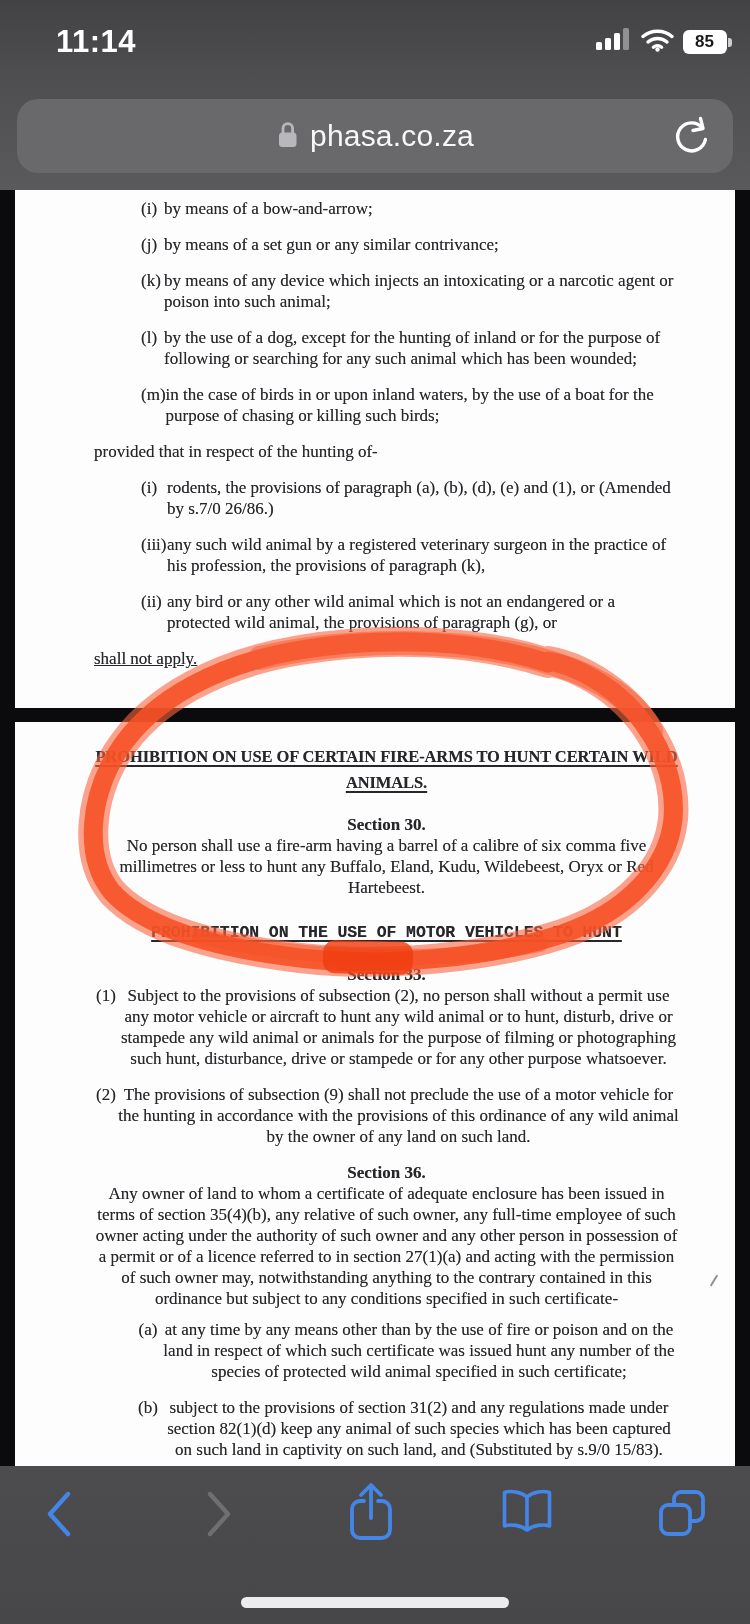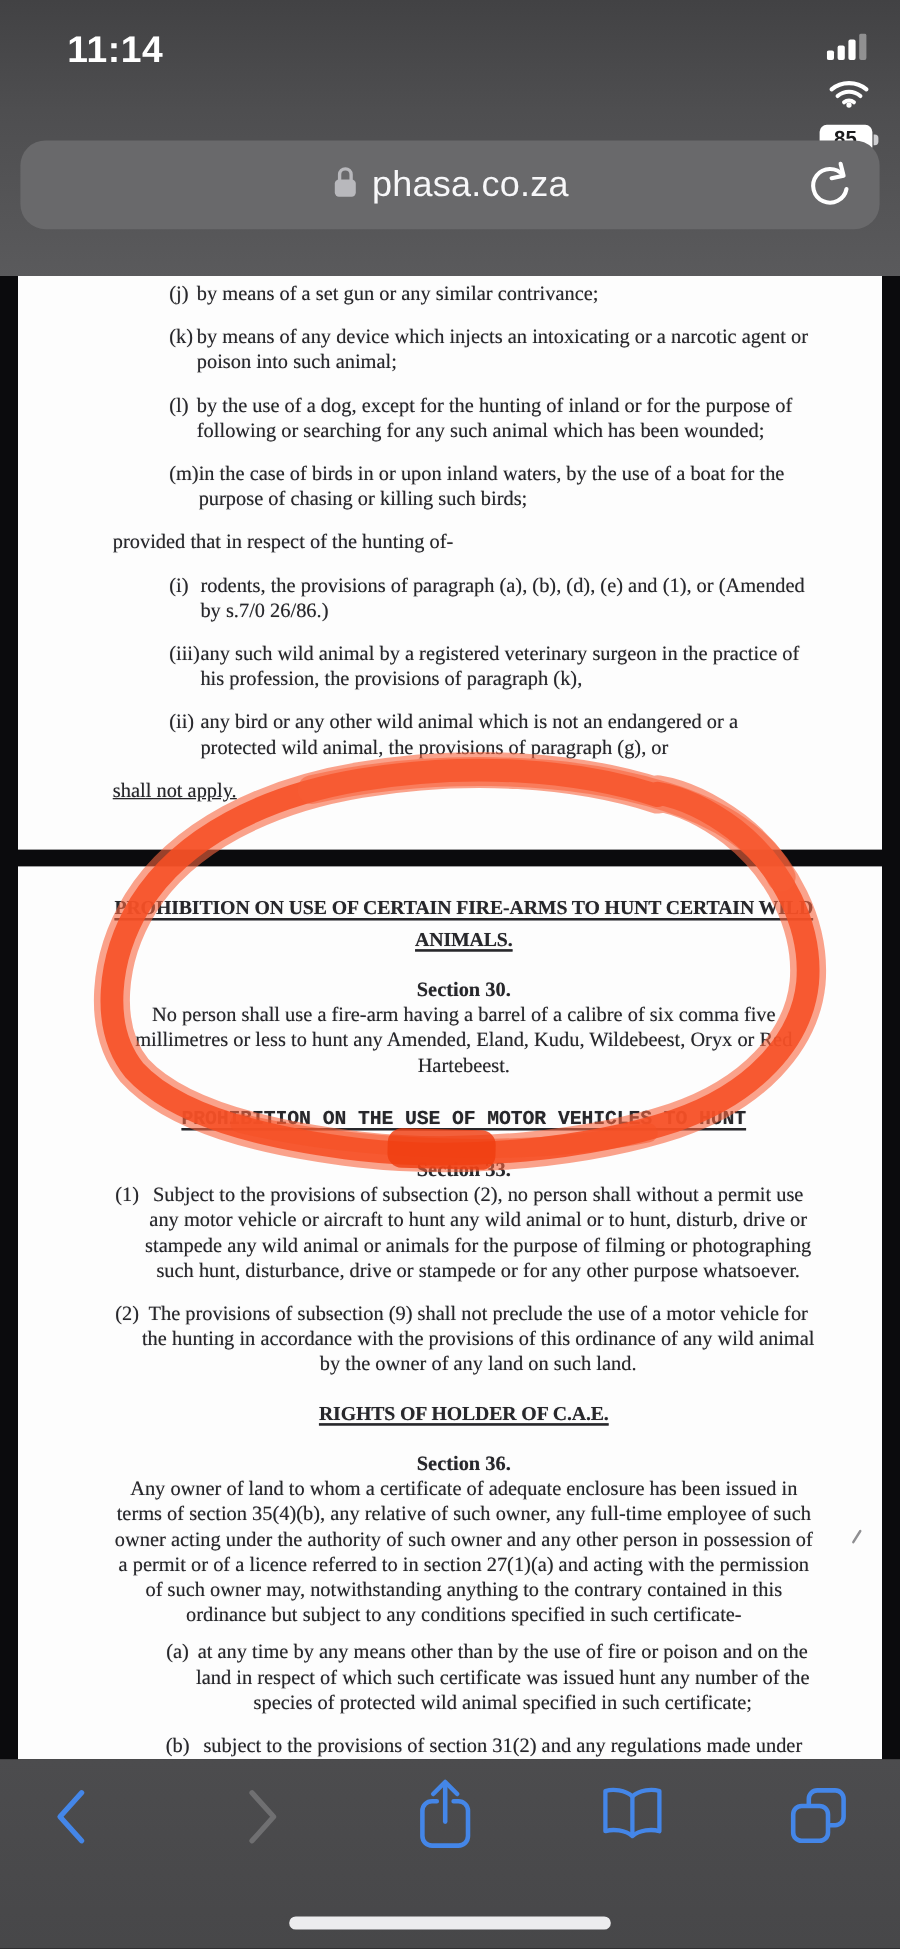--- a/index.html
+++ b/index.html
@@ -3,37 +3,37 @@
 <meta charset="utf-8">
 <style>
   html,body{margin:0;padding:0;}
   body{
     width:750px;height:1624px;position:relative;overflow:hidden;
     background:#0b0b0d;font-family:"Liberation Sans",sans-serif;
     -webkit-font-smoothing:antialiased;
   }
   
   .chrome-top{
-    position:absolute;left:0;top:0;width:750px;height:230px;z-index:40;
+    position:absolute;left:0;top:0;width:750px;height:190px;z-index:40;
     background:linear-gradient(180deg,#424244 0%,#4e4e50 40%,#5a5a5c 100%);
   }
   .time{
     position:absolute;left:56px;top:24px;font-size:31px;font-weight:bold;
     color:#ffffff;letter-spacing:0.5px;
   }
-  .status-icons{position:absolute;right:18px;top:28px;display:flex;align-items:center;gap:9px;flex-direction:column;}
+  .status-icons{position:absolute;right:18px;top:28px;display:flex;align-items:center;gap:9px;}
   .battery-wrap{position:relative;display:flex;align-items:center;}
   .battery-body{
     width:44px;height:24px;background:#ffffff;border-radius:6px;
     display:flex;align-items:center;justify-content:center;
     color:#1b1b1d;font-size:17px;font-weight:bold;
   }
   .battery-cap{width:4px;height:9px;background:#cfcfd2;border-radius:0 3px 3px 0;margin-left:1.5px;}
   .url-pill{
-    position:absolute;left:17px;top:117px;width:716px;height:74px;border-radius:21px;
+    position:absolute;left:17px;top:99px;width:716px;height:74px;border-radius:21px;
     background:#69696b;display:flex;align-items:center;justify-content:center;gap:11px;
   }
   .url-text{color:#f7f7f9;font-size:30px;letter-spacing:0.2px;}
   .reload-btn{position:absolute;right:20px;top:15px;width:44px;height:44px;background:none;border:none;padding:0;}
   
   .viewport{position:absolute;left:0;top:190px;width:750px;height:1434px;background:#0b0b0d;}
   .page{position:absolute;left:15px;width:720px;background:#fdfdfd;overflow:hidden;}
   .page1{top:0;height:518px;}
   .page2{top:532px;height:744px;text-align:center;}
   .page-inner{padding:8px 56px 0 79px;}
@@ -170,35 +170,34 @@
     </div>
   </section>
 
   <div></div>
 
   <section class="page page2">
     <div class="page-inner doc">
       <h2 class="doc-heading">PROHIBITION ON USE OF CERTAIN FIRE-ARMS TO HUNT CERTAIN WILD ANIMALS.</h2>
 
       <p class="sec-label">Section 30.</p>
-      <p class="para">No person shall use a fire-arm having a barrel of a calibre of six comma five millimetres or less to hunt any Amended, Eland, Kudu, Wildebeest, Oryx or Red Hartebeest.</p>
+      <p class="para">No person shall use a fire-arm having a barrel of a calibre of six comma five millimetres or less to hunt any Buffalo, Eland, Kudu, Wildebeest, Oryx or Red Hartebeest.</p>
 
       <h2 class="doc-heading mt-big">PROHIBITION ON THE USE OF MOTOR VEHICLES TO HUNT</h2>
 
       <p class="sec-label">Section 33.</p>
       <div class="li">
         <span class="m">(1)</span>
         <span class="t">Subject to the provisions of subsection (2), no person shall without a permit use any motor vehicle or aircraft to hunt any wild animal or to hunt, disturb, drive or stampede any wild animal or animals for the purpose of filming or photographing such hunt, disturbance, drive or stampede or for any other purpose whatsoever.</span>
       </div>
       <div class="li">
         <span class="m">(2)</span>
         <span class="t">The provisions of subsection (9) shall not preclude the use of a motor vehicle for the hunting in accordance with the provisions of this ordinance of any wild animal by the owner of any land on such land.</span>
       </div>
 
-      <h2 class="doc-heading" style="margin-top:18px;">RIGHTS OF HOLDER OF C.A.E.</h2>
 
       <p class="sec-label">Section 36.</p>
       <p class="para" style="margin-bottom:10px;">Any owner of land to whom a certificate of adequate enclosure has been issued in terms of section 35(4)(b), any relative of such owner, any full-time employee of such owner acting under the authority of such owner and any other person in possession of a permit or of a licence referred to in section 27(1)(a) and acting with the permission of such owner may, notwithstanding anything to the contrary contained in this ordinance but subject to any conditions specified in such certificate-</p>
 
       <div class="li letters">
         <span class="m">(a)</span>
         <span class="t">at any time by any means other than by the use of fire or poison and on the land in respect of which such certificate was issued hunt any number of the species of protected wild animal specified in such certificate;</span>
       </div>
       <div class="li letters tight">
         <span class="m">(b)</span>

